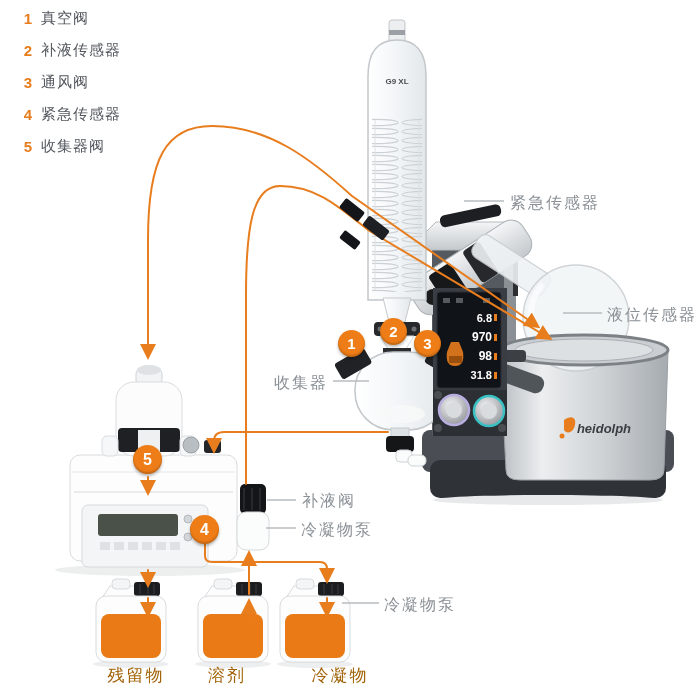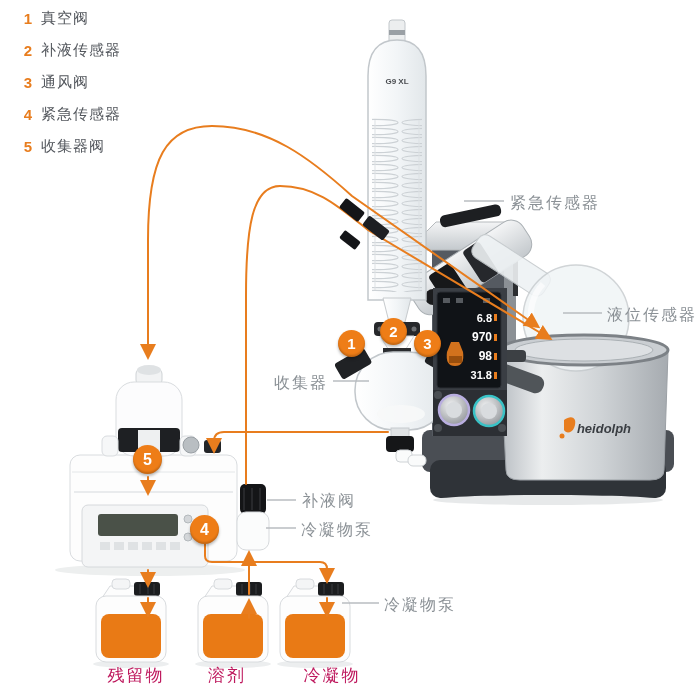--- a/index.html
+++ b/index.html
@@ -21,21 +21,21 @@
   
   .legend{position:absolute;left:20px;top:2px;}
   .legend-row{display:flex;align-items:center;height:32px;gap:9px;}
   .legend-num{color:var(--accent);font-weight:bold;font-size:15px;width:12px;text-align:right;}
   .legend-label{color:var(--legend-text);font-size:15px;letter-spacing:1px;}
 
   
   .callout{position:absolute;color:var(--label-gray);font-size:16px;letter-spacing:2px;white-space:nowrap;}
 
   
-  .bottle-label{position:absolute;transform:translateX(-50%);color:#be185d;font-size:17px;letter-spacing:2px;white-space:nowrap;}
+  .bottle-label{position:absolute;transform:translateX(-50%);color:#a16207;font-size:17px;letter-spacing:2px;white-space:nowrap;}
 
   
   .marker{position:absolute;border-radius:50%;background:var(--marker);color:#fff;
     font-weight:bold;display:flex;align-items:center;justify-content:center;
     box-shadow:0 2px 3px rgba(0,0,0,.28), inset 0 -2px 2px rgba(0,0,0,.18);z-index:4;}
   .marker.sm{width:27px;height:27px;font-size:15px;}
   .marker.lg{width:29px;height:29px;font-size:16px;}
 
   .watermark{position:absolute;left:230px;top:313px;font-size:21px;font-weight:800;
     color:var(--watermark);white-space:nowrap;z-index:6;letter-spacing:0px;}
@@ -311,21 +311,21 @@
 
 <div class="callout" style="left:510px;top:193px">紧急传感器</div>
 <div class="callout" style="left:607px;top:305px">液位传感器</div>
 <div class="callout" style="left:274px;top:373px">收集器</div>
 <div class="callout" style="left:302px;top:491px">补液阀</div>
 <div class="callout" style="left:301px;top:520px">冷凝物泵</div>
 <div class="callout" style="left:384px;top:595px">冷凝物泵</div>
 
 <div class="bottle-label" style="left:136px;top:664px">残留物</div>
 <div class="bottle-label" style="left:227px;top:664px">溶剂</div>
-<div class="bottle-label" style="left:332px;top:664px">冷凝物</div>
+<div class="bottle-label" style="left:340px;top:664px">冷凝物</div>
 
 <div class="marker sm" style="left:338px;top:330px">1</div>
 <div class="marker sm" style="left:380px;top:318px">2</div>
 <div class="marker sm" style="left:414px;top:330px">3</div>
 <div class="marker lg" style="left:190px;top:515px">4</div>
 <div class="marker lg" style="left:133px;top:445px">5</div>
 
 
 </div>
 

